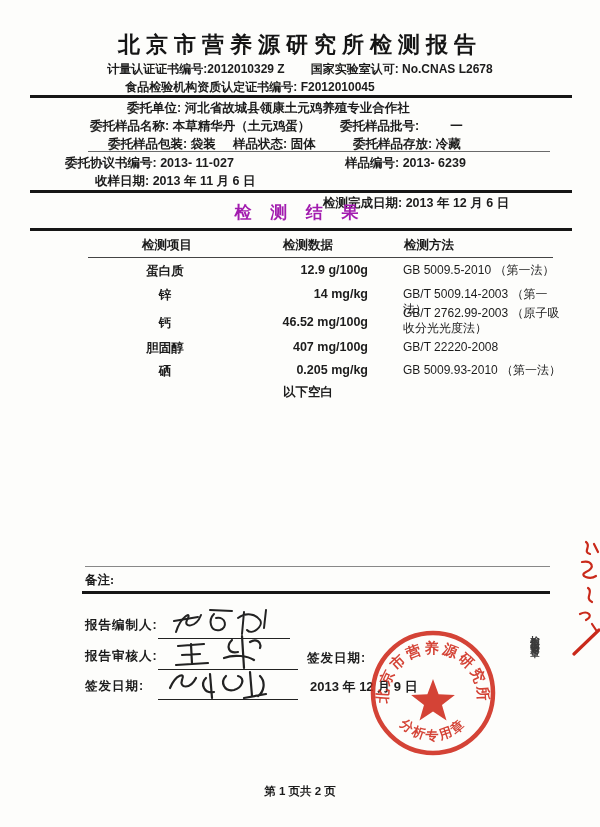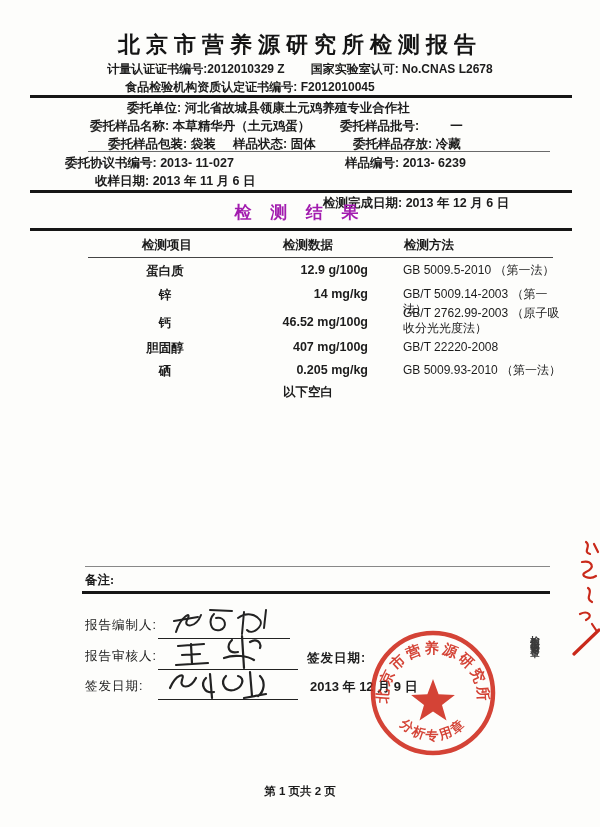--- a/index.html
+++ b/index.html
@@ -33,21 +33,21 @@
     top:201px;left:0;width:600px;text-align:center;
     font-size:17px;font-weight:700;letter-spacing:7px;color:#a21caf;
   }
   .th{font-size:12.5px;font-weight:600;}
   .cell-item{position:absolute;left:90px;width:150px;text-align:center;font-size:12.5px;font-weight:600;}
   .cell-value{position:absolute;left:235px;width:133px;text-align:right;font-size:12.5px;font-weight:700;}
   .cell-method{position:absolute;left:403px;width:168px;text-align:left;font-size:12px;font-weight:500;line-height:15px;}
   .endnote{font-size:12.5px;font-weight:600;}
   
   .remark-label{font-size:12.5px;font-weight:700;font-family:Liberation Serif, serif;}
-  .sig-label{font-size:12.5px;font-weight:400;letter-spacing:1px;}
+  .sig-label{font-size:12.5px;font-weight:700;letter-spacing:1px;}
   .sig-line{position:absolute;height:1.2px;background:#222;}
   .date-label{font-size:12.5px;font-weight:700;letter-spacing:1px;}
   .date-value{font-size:13px;font-weight:700;}
   
   .side-note{
     font-size:9.5px;color:#3a3a3a;font-weight:600;
     writing-mode:vertical-rl;text-orientation:upright;letter-spacing:2px;
   }
   .footer{bottom:28px;left:0;width:600px;text-align:center;font-size:11.5px;font-weight:700;}
 </style>

